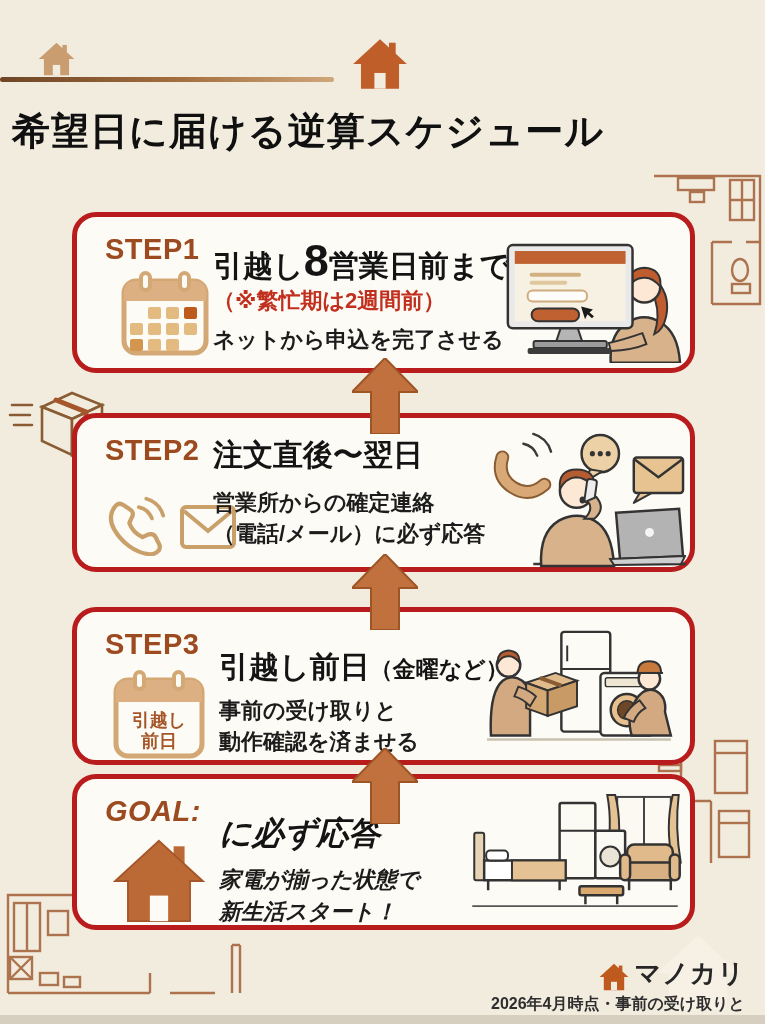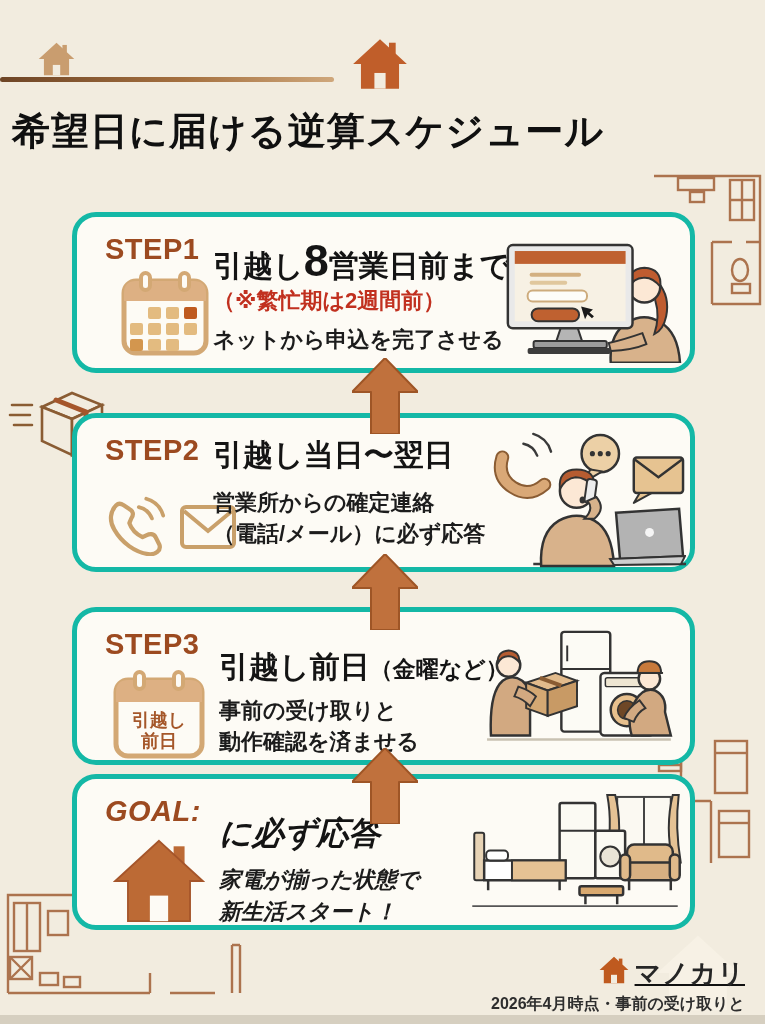--- a/index.html
+++ b/index.html
@@ -11,42 +11,42 @@
   }
   
   .house-small{position:absolute;left:38px;top:40px;width:37px;height:38px;z-index:1;}
   .house-big{position:absolute;left:352px;top:36px;width:56px;height:56px;z-index:1;}
   .header-line{position:absolute;left:0;top:77px;width:334px;height:5px;border-radius:3px;
     background:linear-gradient(to right,#6e4526,#a5703f 55%,#cfa77b);z-index:1;}
   .page-title{position:absolute;left:0;top:106px;width:100%;
     font-size:38px;font-weight:800;letter-spacing:1px;color:#101010;z-index:1;padding-left:12px;}
   
   .card{position:absolute;left:72px;width:623px;background:#fdfbf5;
-    border:5px solid #14b8a6;border-radius:24px;box-sizing:border-box;z-index:2;}
+    border:5px solid #b91c1c;border-radius:24px;box-sizing:border-box;z-index:2;}
   #card1{top:212px;height:161px;}
   #card2{top:413px;height:159px;}
   #card3{top:607px;height:158px;padding-left:8px;}
   #card4{top:774px;height:156px;font-style:italic;}
   .step-label{position:absolute;left:28px;top:16px;font-size:29px;font-weight:800;color:#9c4a20;letter-spacing:0.5px;}
   .cal-icon{position:absolute;left:44px;top:54px;}
   .text-col{position:absolute;left:136px;top:24px;width:320px;}
   .card-title{font-size:30px;font-weight:800;color:#141414;line-height:1.15;white-space:nowrap;}
   .big-num{font-size:45px;font-weight:800;line-height:0.9;}
   .title-note{font-size:23px;font-weight:800;}
   .red-note{margin-top:2px;font-size:22px;font-weight:800;color:#c1301f;white-space:nowrap;}
   .desc{margin-top:8px;font-size:22px;font-weight:700;color:#1c1c1c;line-height:1.45;white-space:nowrap;}
   .illu{position:absolute;}
   
   .up-arrow{position:absolute;left:352px;width:66px;height:76px;z-index:3;}
   #arrow1{top:358px;} #arrow2{top:554px;} #arrow3{top:748px;}
   
   .deco{position:absolute;z-index:1;}
   
   .footer{position:absolute;right:20px;top:956px;text-align:right;z-index:2;}
-  .brand-row{display:flex;align-items:flex-start;justify-content:flex-end;gap:6px;text-decoration:underline;}
+  .brand-row{display:flex;align-items:flex-end;justify-content:flex-end;gap:6px;}
   .brand-name{font-size:26px;font-weight:800;color:#262626;letter-spacing:1px;}
   .footer-note{margin-top:3px;font-size:16px;font-weight:600;color:#2e2e2e;}
   .bottom-strip{position:absolute;left:0;bottom:0;width:100%;height:9px;background:#d6cfc0;z-index:4;}
 </style>
 </head>
 <body>
 
 <div class="page">
 
   <svg class="house-small" viewBox="0 0 100 92">
@@ -163,21 +163,21 @@
     <div class="step-label">STEP2</div>
     <svg style="position:absolute;left:26px;top:76px;" width="64" height="62" viewBox="0 0 68 66">
       <path d="M14 12 C8 18 6 28 12 38 C20 52 34 62 48 64 C56 65 62 60 60 54 L56 46 C54 42 50 42 46 44 L42 46 C36 43 30 37 28 31 L30 26 C33 22 32 18 28 16 L22 12 C19 10 16 10 14 12 Z" fill="none" stroke="#c9a06a" stroke-width="4.5" stroke-linejoin="round"></path>
       <path d="M38 14 Q48 16 52 26 M46 5 Q60 9 64 23" fill="none" stroke="#c9a06a" stroke-width="4" stroke-linecap="round"></path>
     </svg>
     <svg style="position:absolute;left:102px;top:86px;" width="58" height="46" viewBox="0 0 58 46">
       <rect x="3" y="3" width="52" height="40" rx="4" fill="#fdfbf5" stroke="#c9a06a" stroke-width="4"></rect>
       <path d="M5 7 L29 27 L53 7" fill="none" stroke="#c9a06a" stroke-width="4"></path>
     </svg>
     <div class="text-col" style="top:20px;">
-      <div class="card-title">引越し当日〜翌日</div>
+      <div class="card-title">注文直後〜翌日</div>
       <div class="desc" style="margin-top:14px;">
         <div>営業所からの確定連絡</div>
         <div>（電話/メール）に必ず応答</div>
       </div>
     </div>
     <svg class="illu" style="right:4px;top:8px;" width="202" height="142" viewBox="0 0 205 140">
       <g transform="rotate(-12 38 44)">
         <path d="M22 26 Q12 44 26 58 Q40 72 58 62" fill="none" stroke="#8a5c33" stroke-width="14" stroke-linecap="round"></path>
         <path d="M22 26 Q12 44 26 58 Q40 72 58 62" fill="none" stroke="#d9a877" stroke-width="10" stroke-linecap="round"></path>
       </g>

